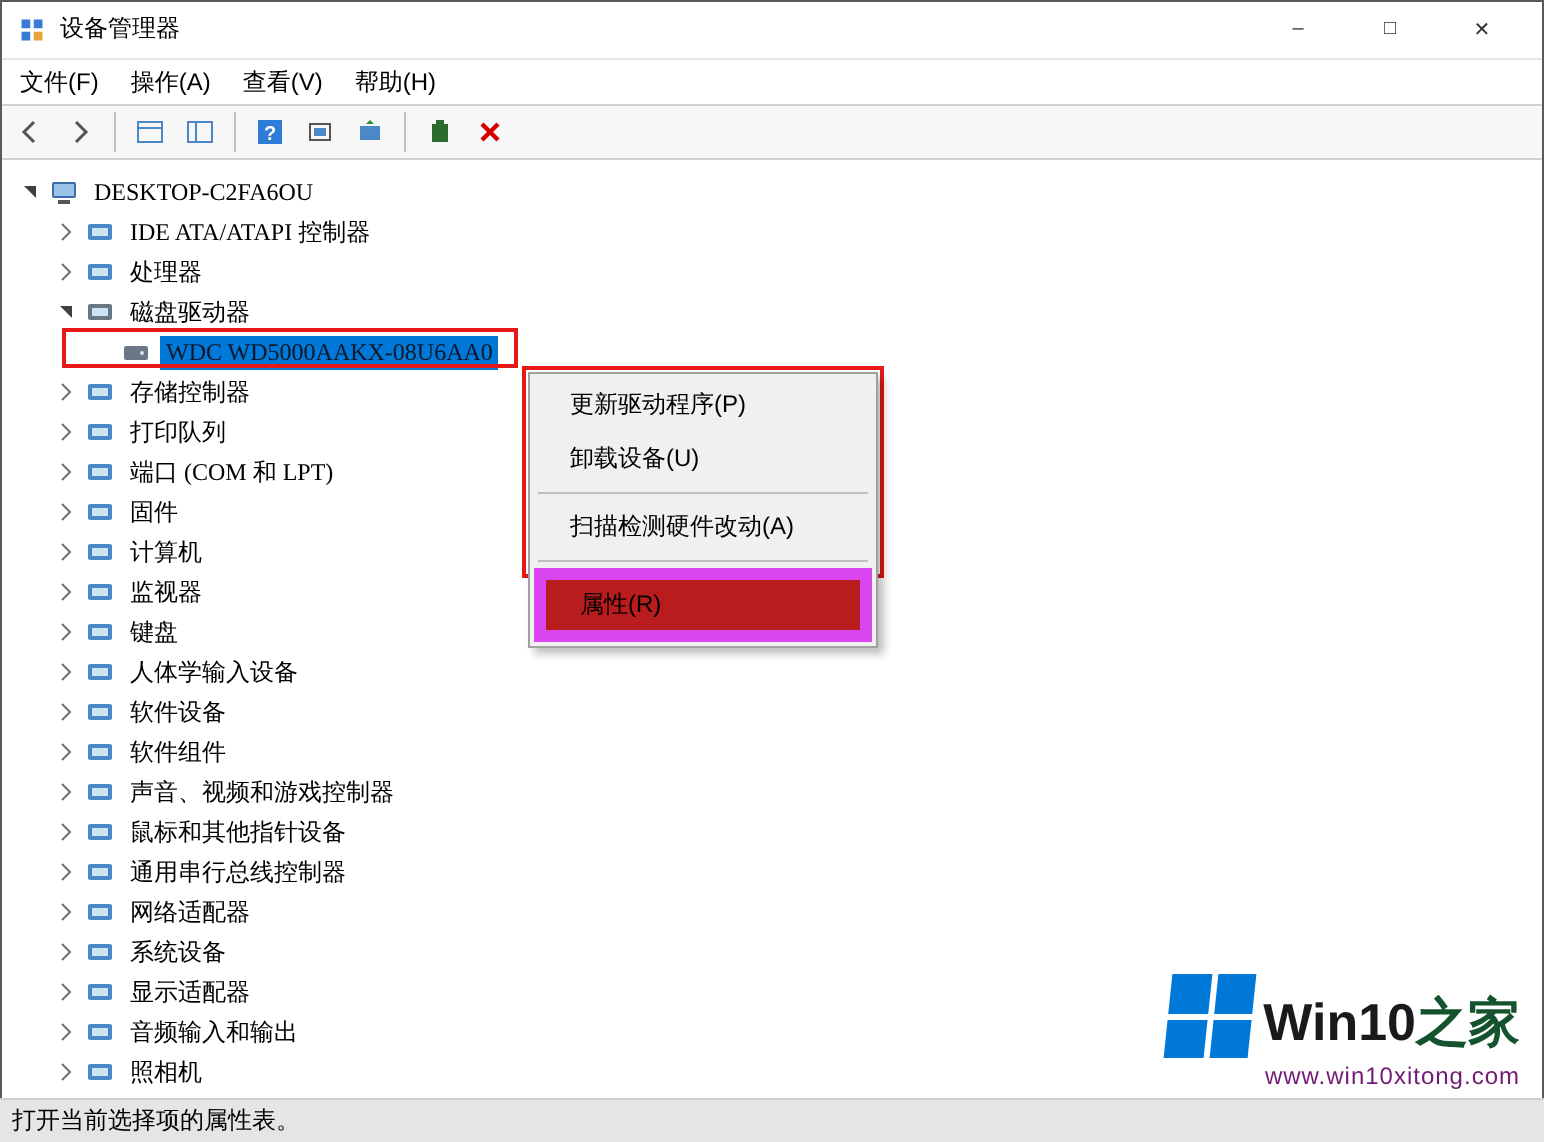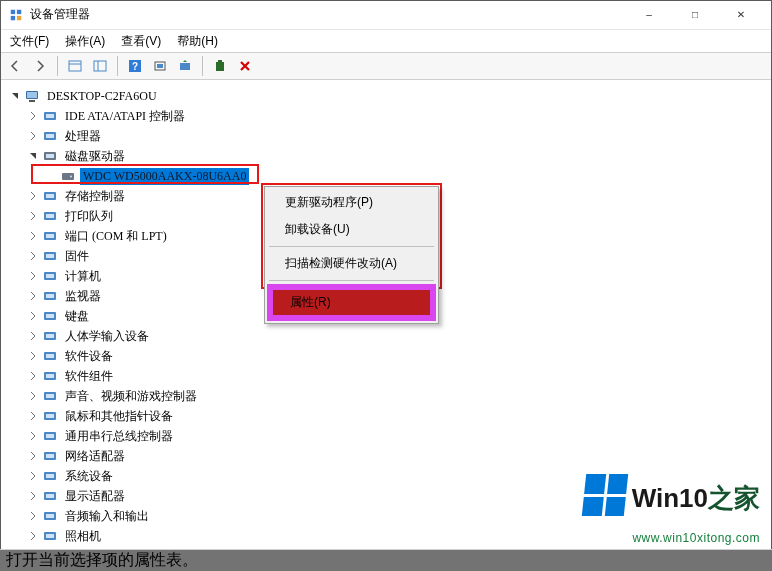--- a/index.html
+++ b/index.html
@@ -97,35 +97,35 @@
     background:#b91c1c;
     border:6px solid #d946ef;
     padding:4px 19px 4px 17px;
   }
   .context-menu .csep { height:1px; background:#c0c0c0; margin:3px 2px; }
   
   .statusbar {
     position:absolute; left:0; right:0; bottom:0; height:22px;
     border-top:1px solid #d0d0d0;
     display:flex; align-items:center; padding:0 6px;
-    background:#737373;
-    font-size:16px;
+    background:#e5e5e5;
+    font-size:12px;
   }
   
   .watermark {
     position:absolute; right:12px; bottom:26px;
     text-align:right;
     pointer-events:none;
   }
   .watermark .logo-row { display:flex; align-items:flex-end; gap:6px; justify-content:flex-end;}
   .watermark .winlogo { width:42px; height:42px; display:grid; grid-template-columns:1fr 1fr; grid-template-rows:1fr 1fr; gap:3px; transform: skewX(-6deg);}
   .watermark .winlogo div { background:#0078d7;}
   .watermark .brand { font-size:26px; font-weight:600; font-family:"Segoe UI","Microsoft YaHei",sans-serif; color:#1a1a1a;}
   .watermark .brand .zj { color:#14532d; font-weight:700;}
-  .watermark .url { color:#15803d; font-size:12px; margin-top:15px; letter-spacing:.5px;}
+  .watermark .url { color:#701a75; font-size:12px; margin-top:2px; letter-spacing:.5px;}
   
   .tree-area::-webkit-scrollbar { width:17px; }
   .tree-area::-webkit-scrollbar-track { background:#f0f0f0; }
   .tree-area::-webkit-scrollbar-thumb { background:#c2c2c2; }
   
   .outer-border { position:absolute; inset:0; border:1px solid #5a5a5a; pointer-events:none;}
 </style>
 </head>
 <body>
 

